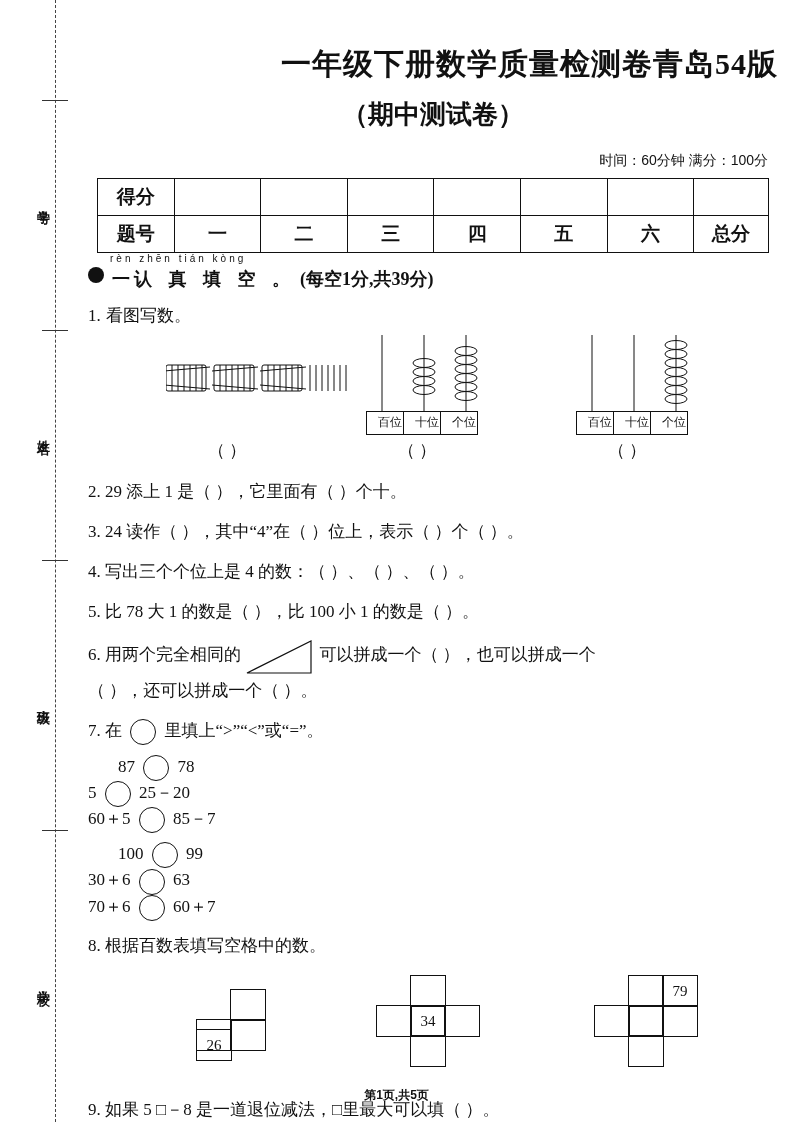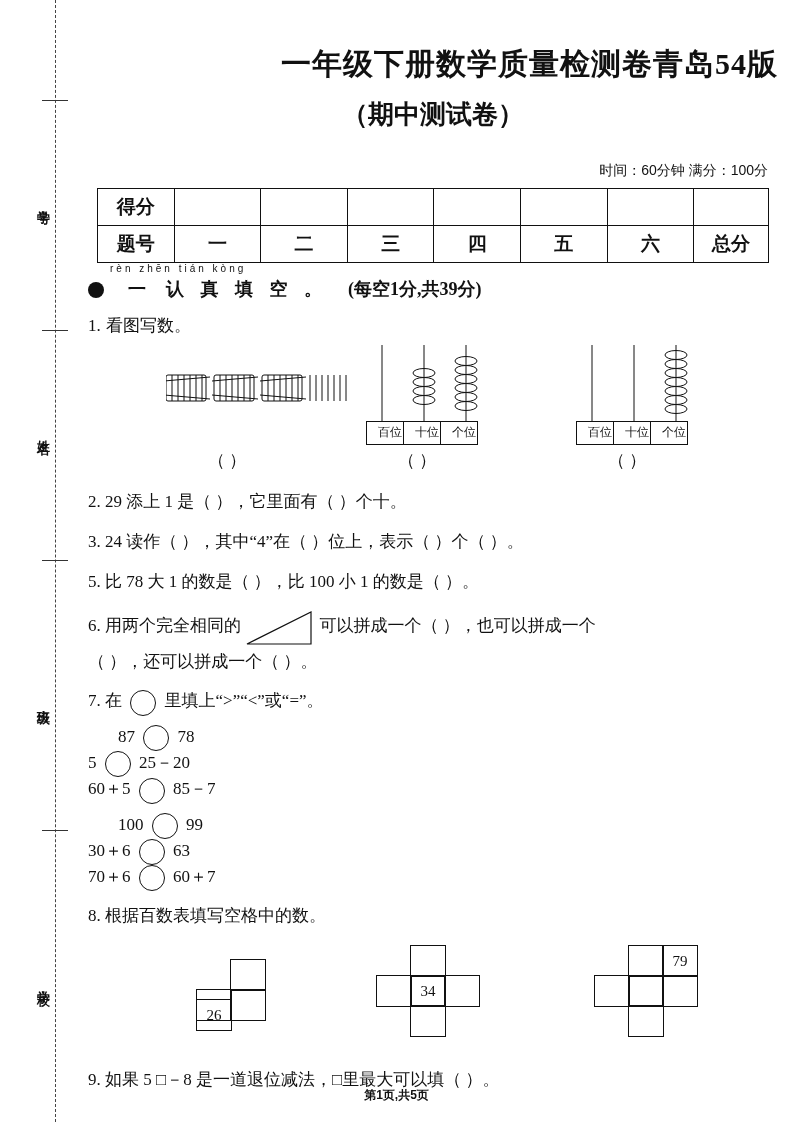--- a/index.html
+++ b/index.html
@@ -38,38 +38,38 @@
 
   h1.title{
     font-size:30px;font-weight:bold;text-align:right;margin:0;
     padding-top:44px;letter-spacing:1px;
     font-family:"Liberation Serif", serif;
   }
   h2.subtitle{
     font-size:26px;font-weight:bold;text-align:center;margin:12px 0 0 0;
   }
   .meta{
-    text-align:right;font-size:14px;margin-top:30px;padding-right:10px;
+    text-align:right;font-size:14px;margin-top:20px;padding-right:10px;
     font-family:"Liberation Sans", sans-serif;
   }
 
   table.score{
     border-collapse:collapse;margin:8px auto 0 auto;width:672px;
   }
   table.score td{
     border:1px solid #111;height:34px;text-align:center;
     font-size:19px;font-weight:bold;
   }
   table.score td.head{width:74px;}
   table.score td.col{width:84px;}
   table.score td.total{width:72px;}
 
   .sec-title{
     margin-top:14px;font-size:18px;font-weight:bold;position:relative;
-    display:flex;align-items:flex-end;gap:20px;
+    display:flex;gap:4px;
   }
   .bullet{
     display:inline-block;width:16px;height:16px;border-radius:50%;
     background:#111;margin-right:4px;margin-bottom:3px;
   }
   .pinyin{
     position:absolute;left:22px;top:-14px;font-size:10px;letter-spacing:3px;
     font-family:"Liberation Sans", sans-serif;font-weight:normal;
   }
   .sec-title .sp{letter-spacing:6px;}
@@ -273,20 +273,21 @@
       </tbody>
         </table>
 
       <div class="paren" style="position:absolute;left:120px;top:104px;">（          ）</div>
       <div class="paren" style="position:absolute;left:310px;top:104px;">（          ）</div>
       <div class="paren" style="position:absolute;left:520px;top:104px;">（          ）</div>
     </div>
 
     <div class="q">2. 29 添上 1 是（          ），它里面有（          ）个十。</div>
     <div class="q">3. 24 读作（          ），其中“4”在（          ）位上，表示（          ）个（          ）。</div>
+    <div class="q">4. 写出三个个位上是 4 的数：（          ）、（          ）、（          ）。</div>
     <div class="q">5. 比 78 大 1 的数是（          ），比 100 小 1 的数是（          ）。</div>
 
     <div class="q">
       <span>6. 用两个完全相同的</span>
       <span class="tri-wrap">
         <svg width="70" height="38">
             <polygon points="2,36 66,36 66,4" fill="none" stroke="#111" stroke-width="1.2"></polygon>
           </svg>
       </span>
       <span>可以拼成一个（          ），也可以拼成一个</span>

